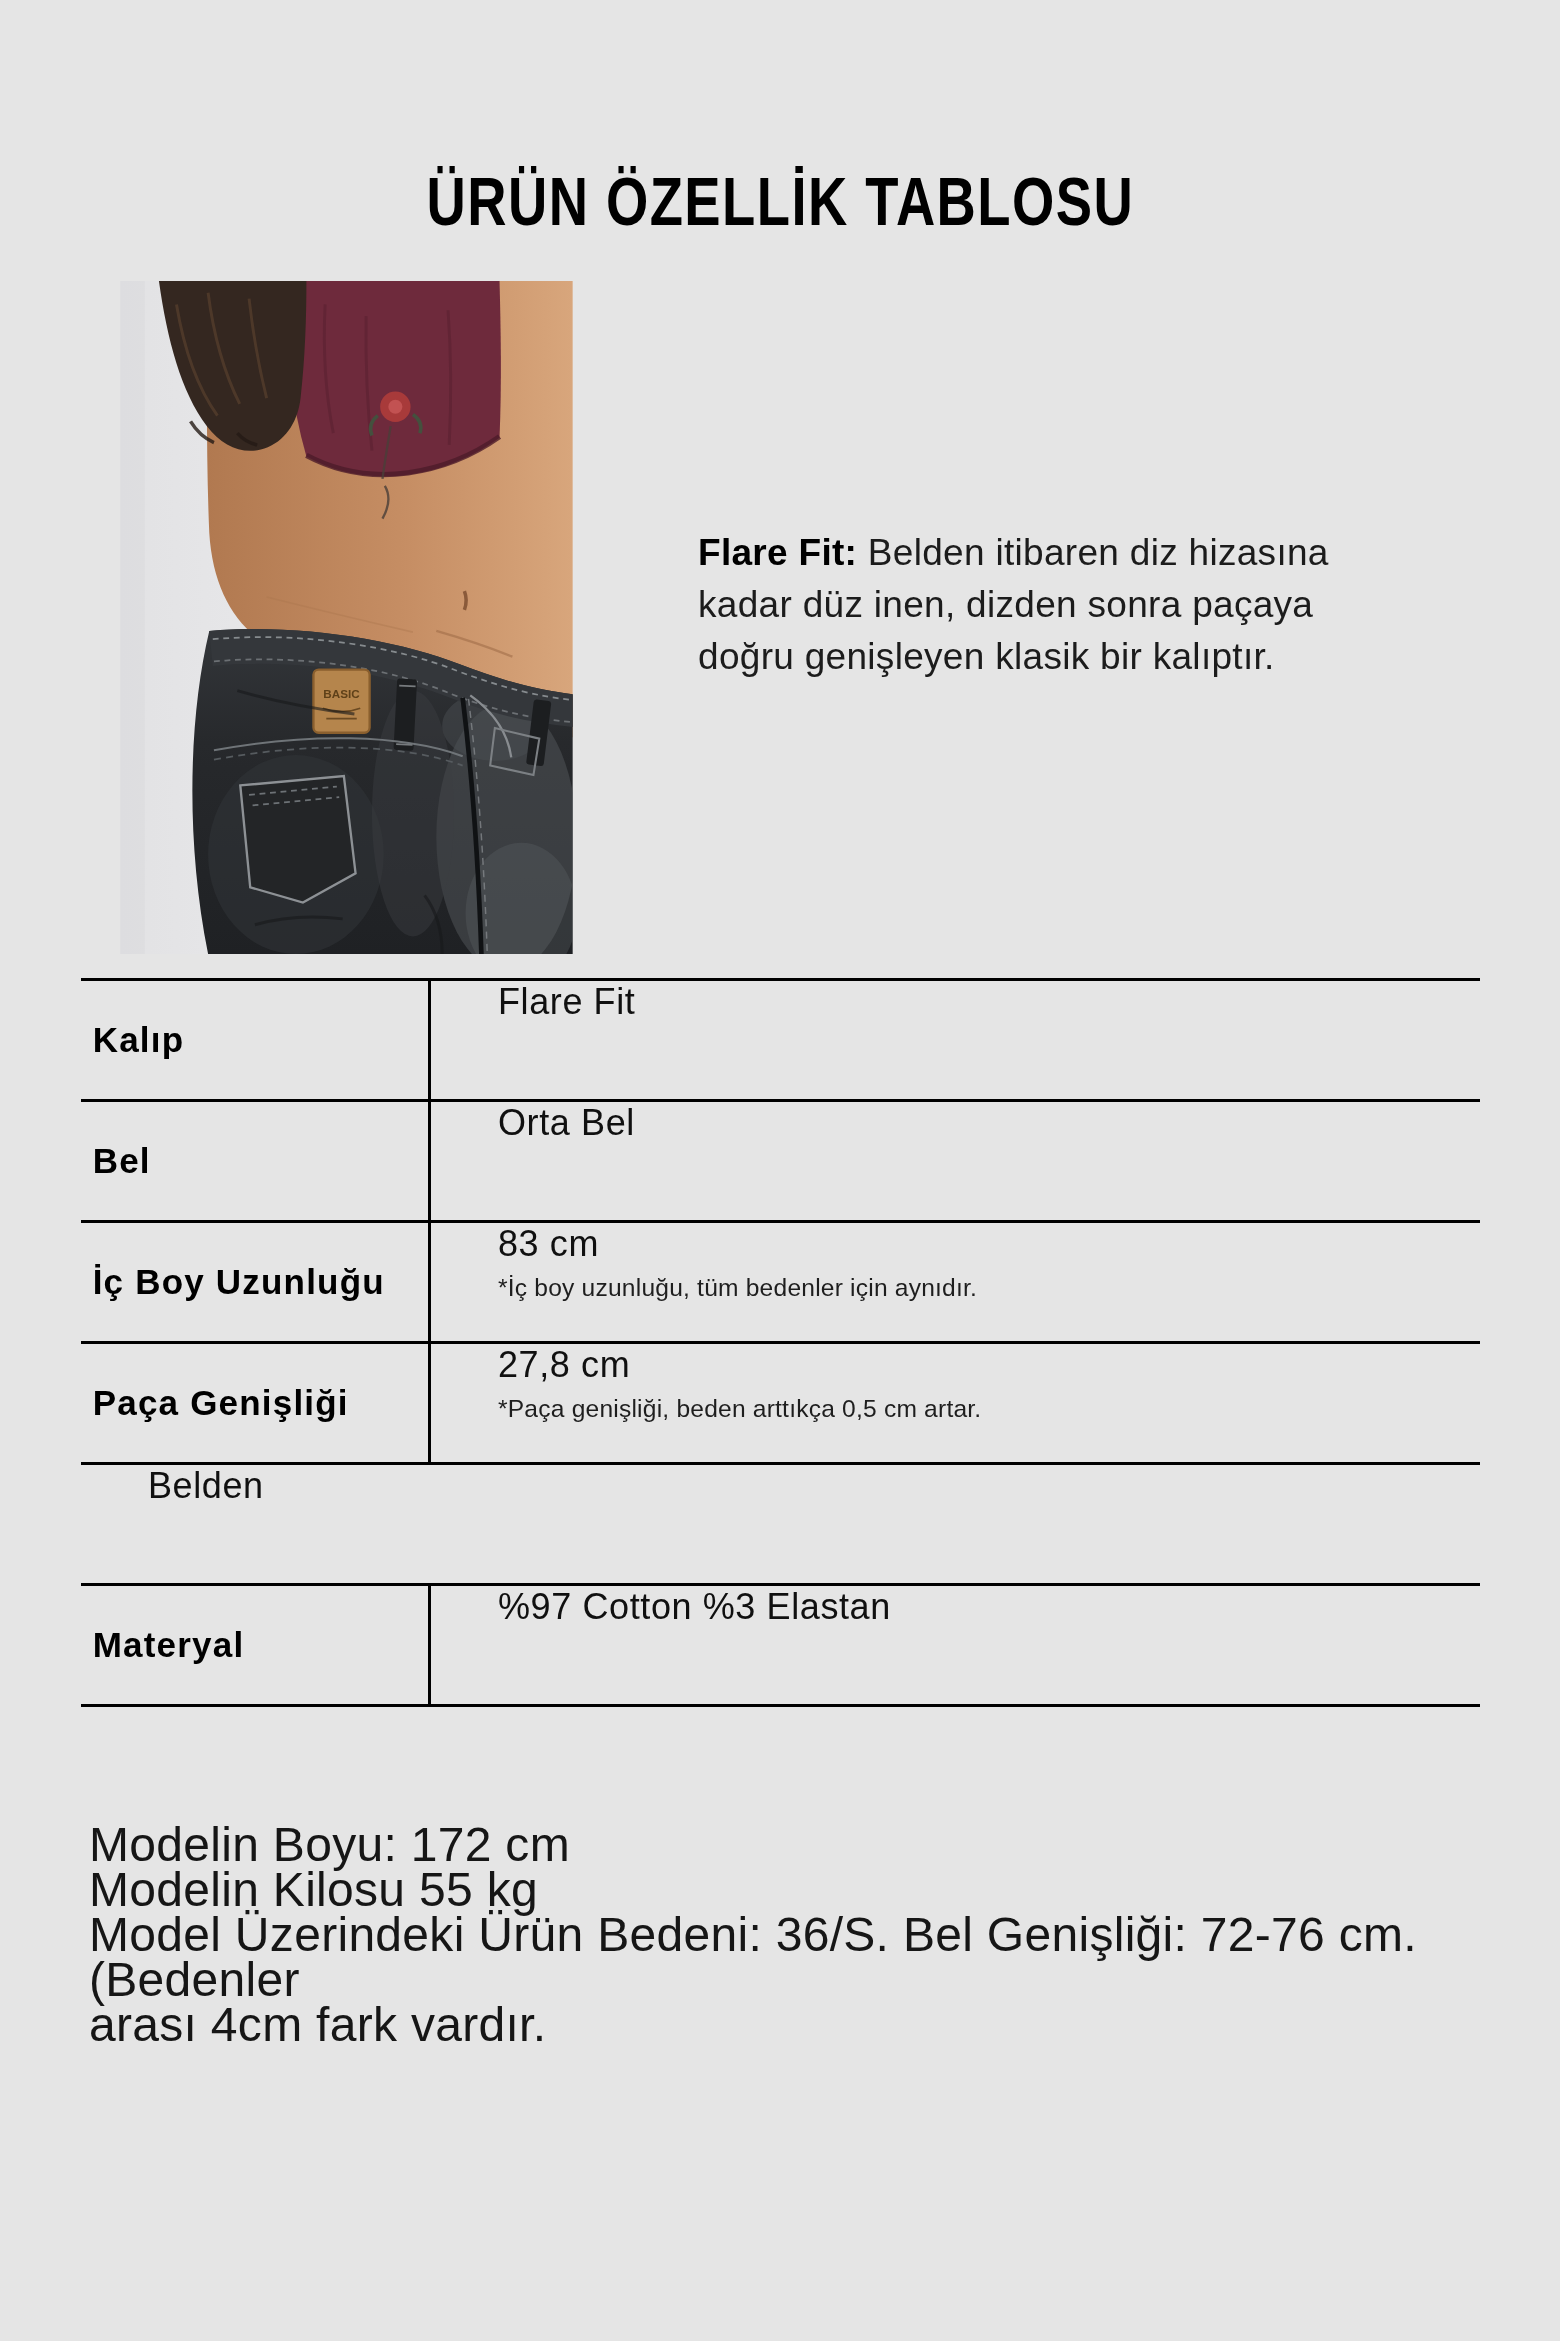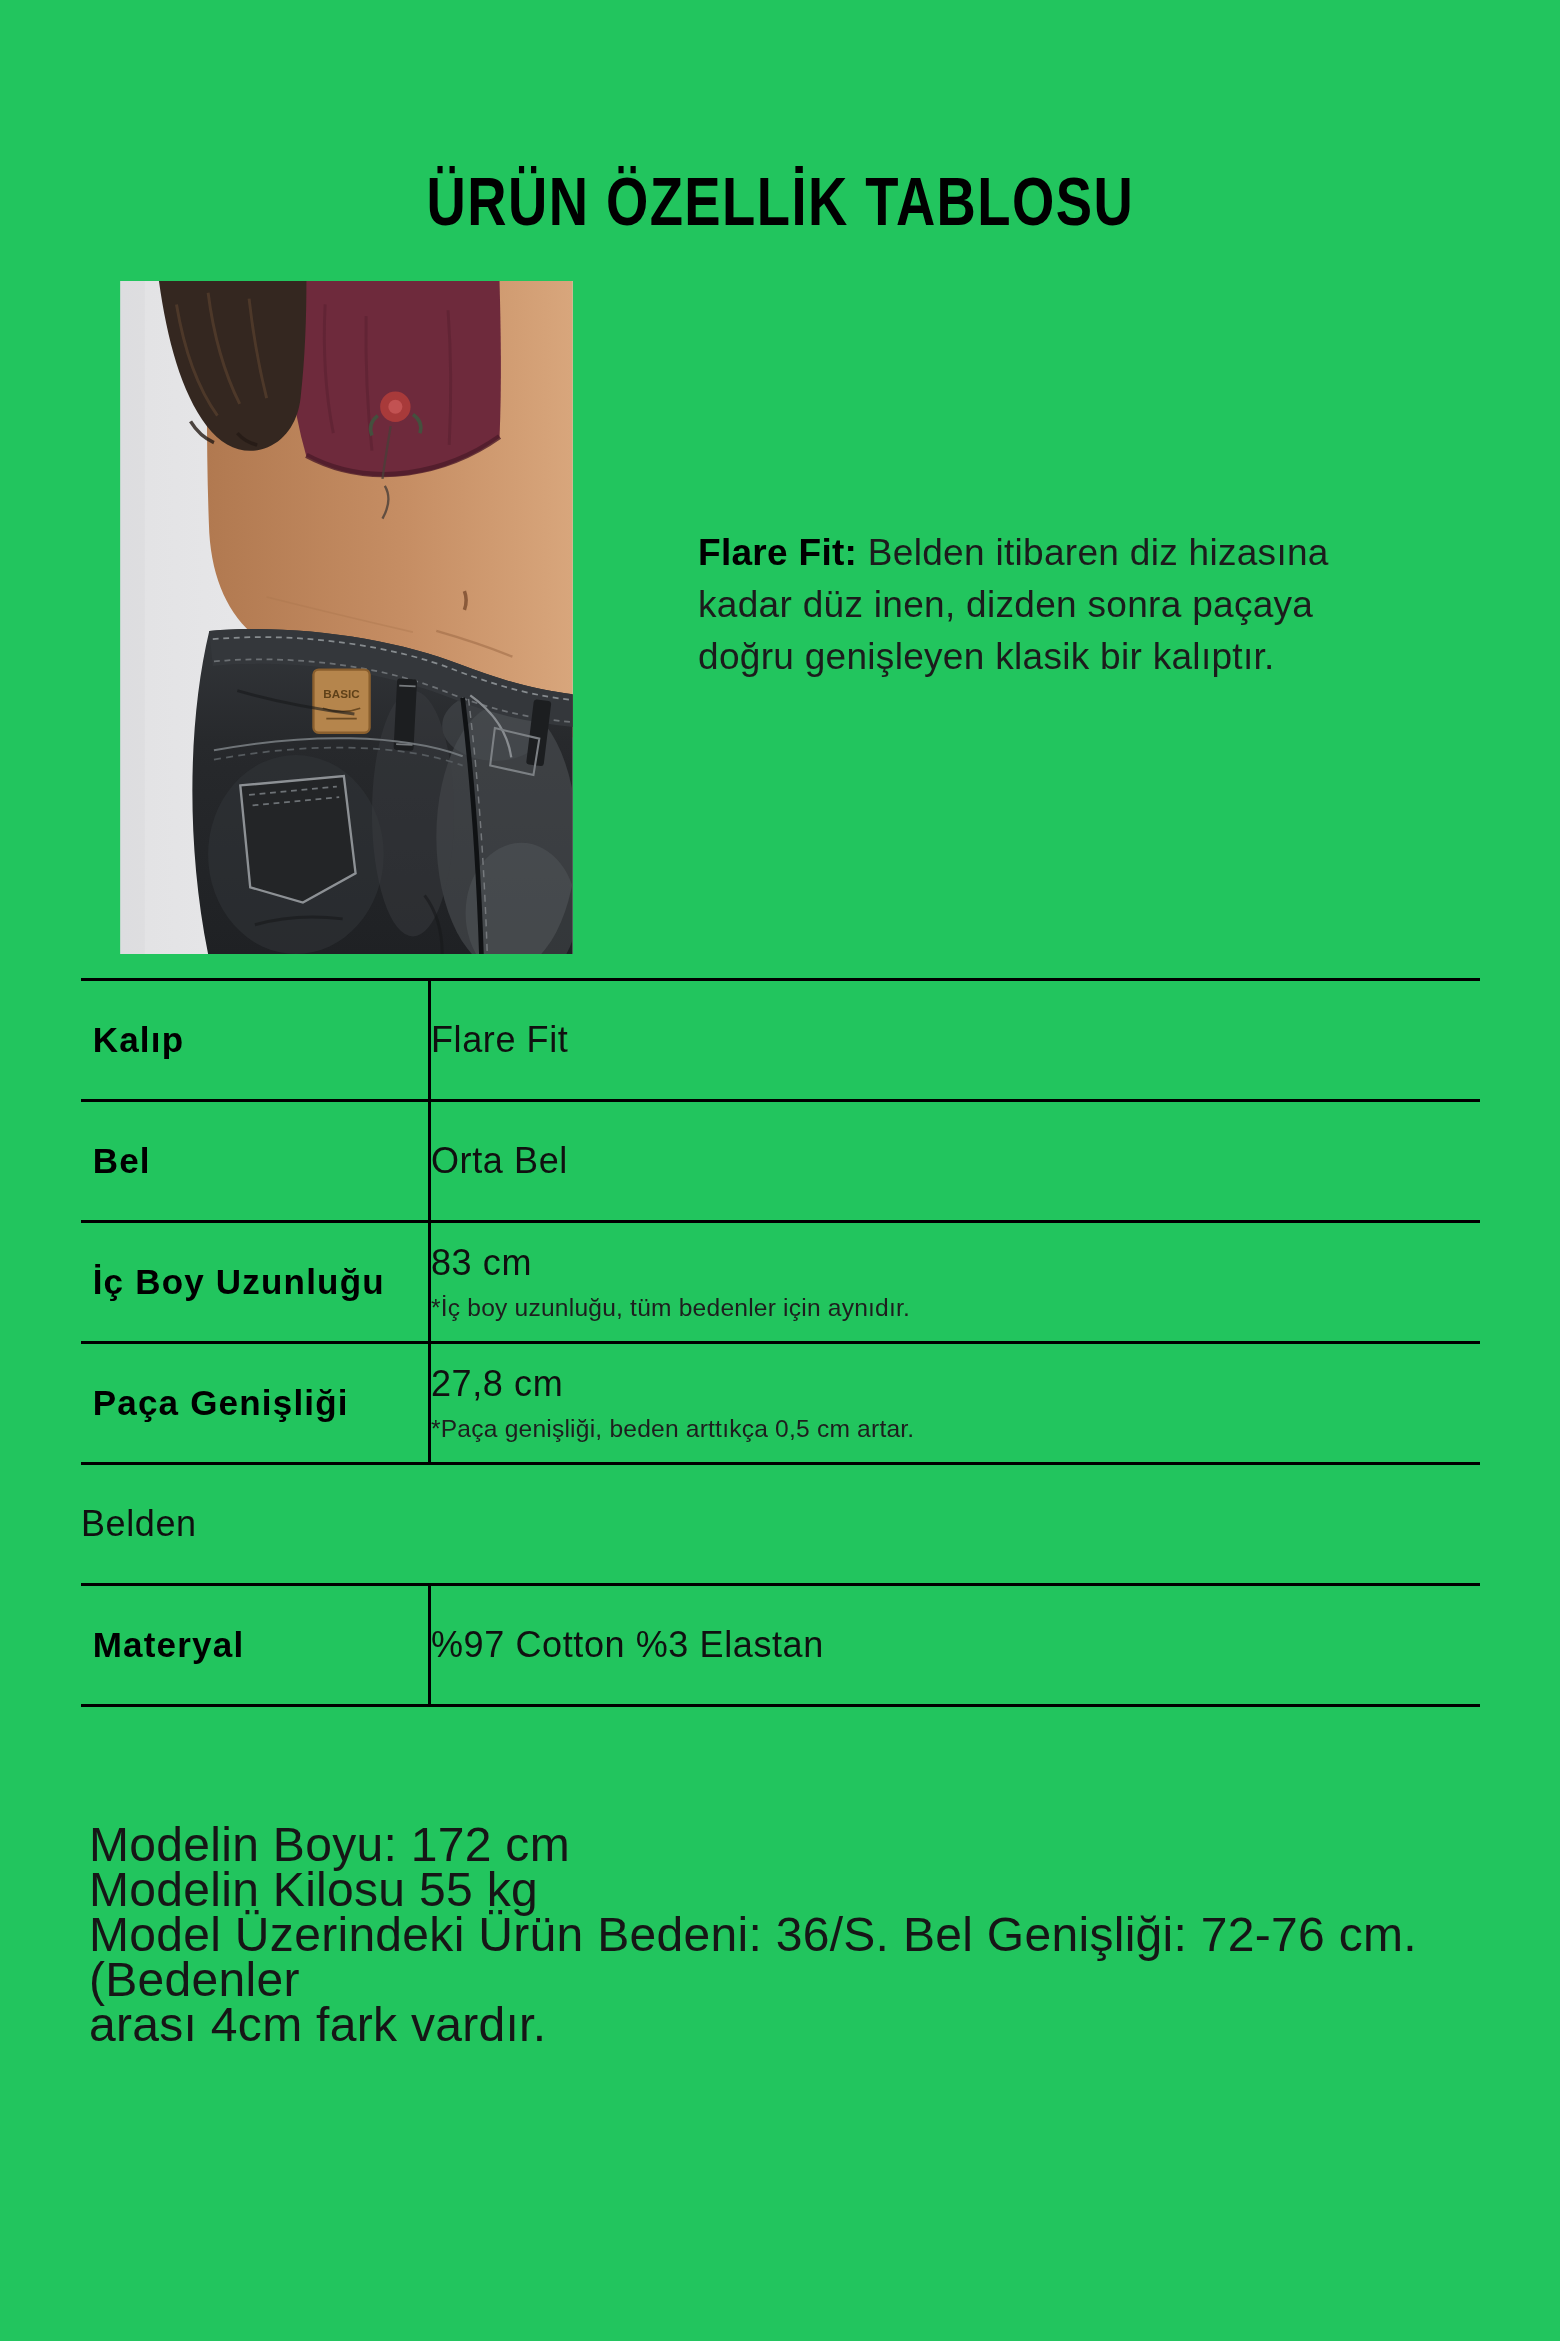--- a/index.html
+++ b/index.html
@@ -1,17 +1,17 @@
 <!DOCTYPE html>
 <html style="font-size:9.4px"><head>
 <meta charset="utf-8">
 <style>
   html,body{margin:0;padding:0;background:#ffffff;}
   .page{
-    position:relative;width:1561px;height:2342px;background:#22c55e;
+    position:relative;width:1561px;height:2342px;background:#e5e5e5;
     font-family:"Liberation Sans",sans-serif;color:#000;overflow:hidden;text-decoration:underline;
   }
   .title{
     position:absolute;top:167px;left:0;width:100%;text-align:center;
     font-weight:bold;font-size:68px;line-height:69px;white-space:nowrap;
   }
   .title-inner{display:inline-block;transform:scaleX(0.80);transform-origin:50% 50%;letter-spacing:1.8px;}
   .photo-wrap{position:absolute;left:120px;top:281px;width:453px;height:851px;}
   .desc{
     position:absolute;left:698px;top:527px;width:831px;
@@ -21,21 +21,21 @@
   .spec-table{
     position:absolute;left:81px;top:978px;width:1399px;
     border-bottom:3.5px solid #000;box-sizing:border-box;
   }
   .trow{display:flex;border-top:3.5px solid #000;height:121px;box-sizing:border-box;}
   .tlabel{
     width:350px;box-sizing:border-box;padding-left:11.7px;flex:0 0 auto;
     display:flex;align-items:center;font-weight:bold;font-size:35px;letter-spacing:1.2px;
     border-right:3.5px solid #000;
   }
-  .tvalue{flex:1;display:flex;flex-direction:column;justify-content:center;}
+  .tvalue{flex:1;padding-left:67px;display:flex;flex-direction:column;justify-content:flex-start;}
   .vmain{font-size:36px;letter-spacing:0.6px;color:#101010;}
   .vnote{font-size:24.6px;margin-top:9.4px;color:#1e1e1e;letter-spacing:0.2px;}
   .footer{
     position:absolute;left:89px;top:1822px;width:1417px;
     font-size:48px;line-height:45px;color:#161616;letter-spacing:0.3px;
   }
 </style>
 </head>
 <body>
 

